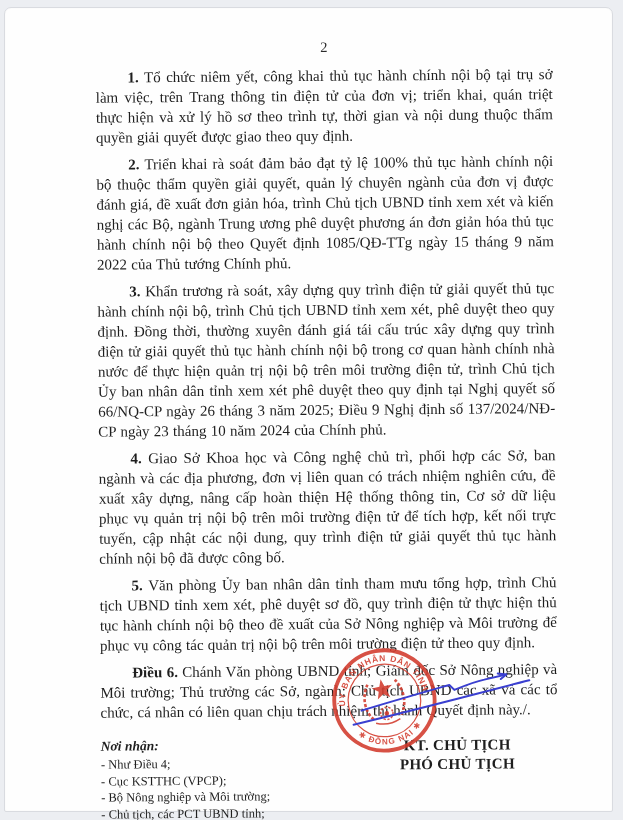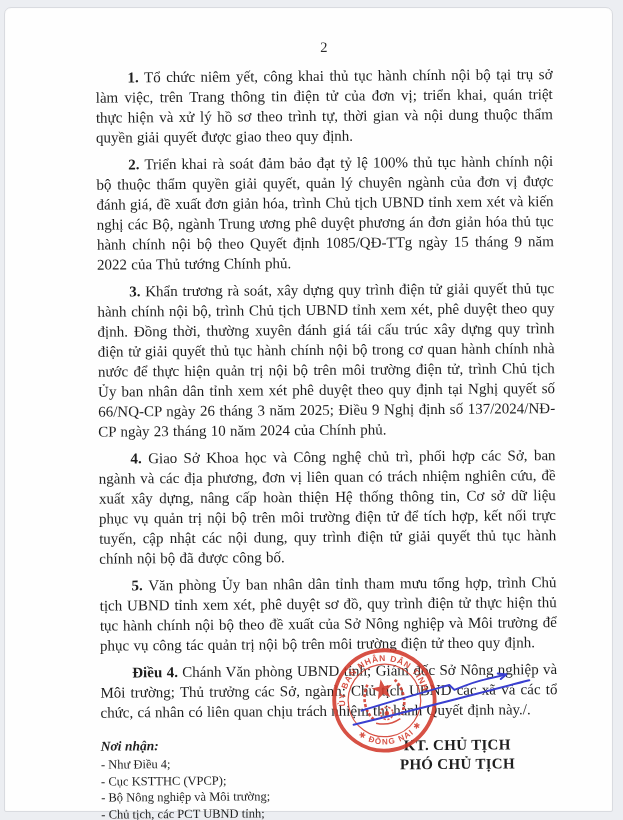--- a/index.html
+++ b/index.html
@@ -68,21 +68,21 @@
       <p class="doc-paragraph"><b>1.</b> <span>Tổ chức niêm yết, công khai thủ tục hành chính nội bộ tại trụ sở làm việc, trên Trang thông tin điện tử của đơn vị; triển khai, quán triệt thực hiện và xử lý hồ sơ theo trình tự, thời gian và nội dung thuộc thẩm quyền giải quyết được giao theo quy định.</span></p>
 
       <p class="doc-paragraph"><b>2.</b> <span>Triển khai rà soát đảm bảo đạt tỷ lệ 100% thủ tục hành chính nội bộ thuộc thẩm quyền giải quyết, quản lý chuyên ngành của đơn vị được đánh giá, đề xuất đơn giản hóa, trình Chủ tịch UBND tỉnh xem xét và kiến nghị các Bộ, ngành Trung ương phê duyệt phương án đơn giản hóa thủ tục hành chính nội bộ theo Quyết định 1085/QĐ-TTg ngày 15 tháng 9 năm 2022 của Thủ tướng Chính phủ.</span></p>
 
       <p class="doc-paragraph"><b>3.</b> <span>Khẩn trương rà soát, xây dựng quy trình điện tử giải quyết thủ tục hành chính nội bộ, trình Chủ tịch UBND tỉnh xem xét, phê duyệt theo quy định. Đồng thời, thường xuyên đánh giá tái cấu trúc xây dựng quy trình điện tử giải quyết thủ tục hành chính nội bộ trong cơ quan hành chính nhà nước để thực hiện quản trị nội bộ trên môi trường điện tử, trình Chủ tịch Ủy ban nhân dân tỉnh xem xét phê duyệt theo quy định tại Nghị quyết số 66/NQ-CP ngày 26 tháng 3 năm 2025; Điều 9 Nghị định số 137/2024/NĐ-CP ngày 23 tháng 10 năm 2024 của Chính phủ.</span></p>
 
       <p class="doc-paragraph"><b>4.</b> <span>Giao Sở Khoa học và Công nghệ chủ trì, phối hợp các Sở, ban ngành và các địa phương, đơn vị liên quan có trách nhiệm nghiên cứu, đề xuất xây dựng, nâng cấp hoàn thiện Hệ thống thông tin, Cơ sở dữ liệu phục vụ quản trị nội bộ trên môi trường điện tử để tích hợp, kết nối trực tuyến, cập nhật các nội dung, quy trình điện tử giải quyết thủ tục hành chính nội bộ đã được công bố.</span></p>
 
       <p class="doc-paragraph"><b>5.</b> <span>Văn phòng Ủy ban nhân dân tỉnh tham mưu tổng hợp, trình Chủ tịch UBND tỉnh xem xét, phê duyệt sơ đồ, quy trình điện tử thực hiện thủ tục hành chính nội bộ theo đề xuất của Sở Nông nghiệp và Môi trường để phục vụ công tác quản trị nội bộ trên môi trường điện tử theo quy định.</span></p>
 
-      <p class="doc-paragraph"><b>Điều 4.</b> <span>Chánh Văn phòng UBND tỉnh; Giám đốc Sở Nông nghiệp và Môi trường; Thủ trưởng các Sở, ngành; Chủ tịch UBND các xã và các tổ chức, cá nhân có liên quan chịu trách nhiệm thi hành Quyết định này./.</span></p>
+      <p class="doc-paragraph"><b>Điều 6.</b> <span>Chánh Văn phòng UBND tỉnh; Giám đốc Sở Nông nghiệp và Môi trường; Thủ trưởng các Sở, ngành; Chủ tịch UBND các xã và các tổ chức, cá nhân có liên quan chịu trách nhiệm thi hành Quyết định này./.</span></p>
 
       <div class="footer">
         <div class="recipients">
           <div class="recipients-label">Nơi nhận:</div>
           <div class="recipient-item">- Như Điều 4;</div>
           <div class="recipient-item">- Cục KSTTHC (VPCP);</div>
           <div class="recipient-item">- Bộ Nông nghiệp và Môi trường;</div>
           <div class="recipient-item">- Chủ tịch, các PCT UBND tỉnh;</div>
 
         </div>

